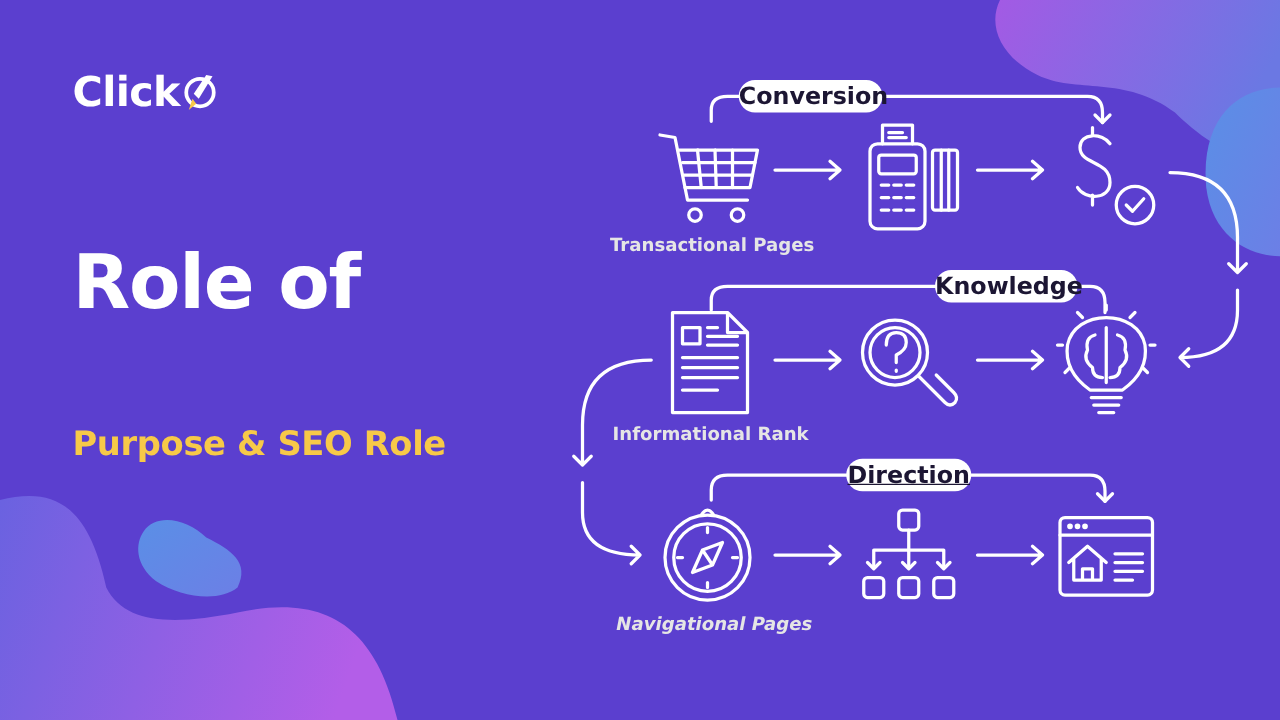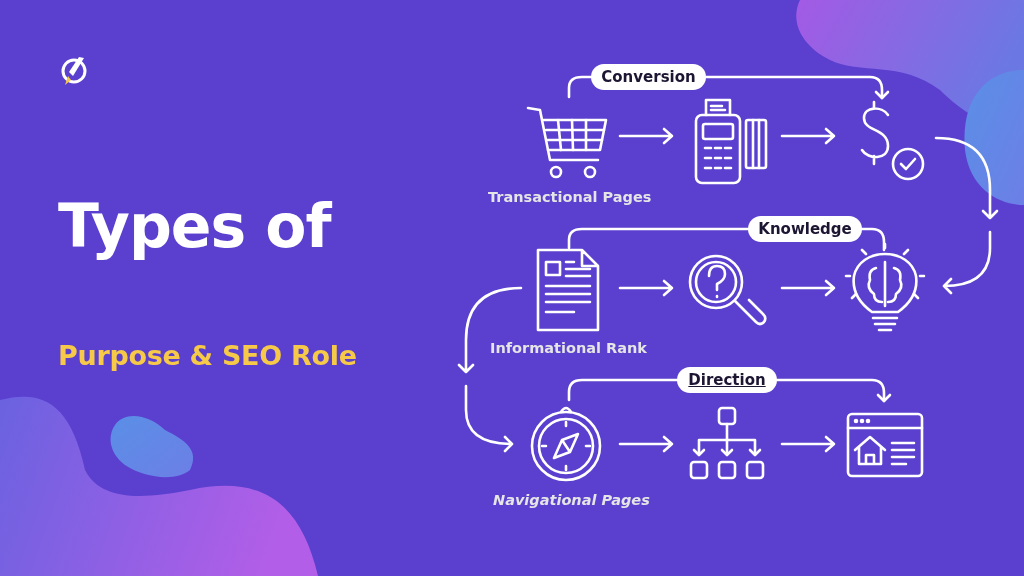--- a/index.html
+++ b/index.html
@@ -8,21 +8,21 @@
   .bg { position:absolute; inset:0; }
   .logo { position:absolute; left:58px; top:54px; display:flex; align-items:center;
     color:#fff; font-weight:bold; font-size:33px; letter-spacing:-0.5px; }
   .logo .mark { width:30px; height:34px; margin:0 1px; }
   .title { position:absolute; left:58px; top:192px; color:#fff; font-weight:bold;
     font-size:60px; line-height:68px; letter-spacing:-1px; }
   .subtitle { position:absolute; left:58px; top:340px; color:#f7c948; font-weight:bold;
     font-size:27px; letter-spacing:-0.3px; }
   .diagram { position:absolute; left:0; top:0; }
   .pill { position:absolute; background:#fff; color:#1c1633; font-weight:bold;
-    font-size:15px; border-radius:15px; height:26px; line-height:26px; text-align:center; }
+    font-size:19px; border-radius:15px; height:26px; line-height:26px; text-align:center; }
   .label { position:absolute; color:#e5e5e5; font-size:14.5px; font-weight:bold; }
 </style>
 </head>
 <body>
 
 <svg class="bg" width="1024" height="576" viewBox="0 0 1024 576">
   <defs>
     <linearGradient id="gTR" x1="0" y1="0" x2="1" y2="0.3">
       <stop offset="0" stop-color="#a35ae4"></stop>
         <stop offset="1" stop-color="#6b78e3"></stop>
@@ -36,29 +36,30 @@
         <stop offset="1" stop-color="#6c7fe6"></stop>
     </linearGradient>
   </defs>
   <path d="M800,0 L1024,0 L1024,120 C1000,140 960,110 940,90 C900,60 860,75 830,60 C800,45 790,20 800,0 Z" fill="url(#gTR)"></path>
   <path d="M1024,70 C990,70 960,95 965,150 C970,190 1000,205 1024,205 Z" fill="url(#gBlue)"></path>
   <path d="M0,400 C40,390 70,400 85,470 C100,500 140,500 190,490 C260,475 300,500 318,576 L0,576 Z" fill="url(#gBL)"></path>
   <path d="M115,425 C125,410 150,415 165,430 C185,440 200,450 190,470 C175,482 145,478 125,465 C108,452 108,435 115,425 Z" fill="url(#gBlue)"></path>
 </svg>
 
 <div class="logo">
+  <span>Click</span>
   <svg class="mark" viewBox="0 0 30 34">
     <circle cx="15" cy="17" r="11" fill="none" stroke="#fff" stroke-width="3"></circle>
     <path d="M20,3 L25,4 L14,22 L10,18 Z" fill="#fff"></path>
     <path d="M9,22 L12,26 L6,31 Z" fill="#f7c948"></path>
   </svg>
 </div>
 
 <div class="title">
-  <div>Types of</div>
+  <div>Role of</div>
 </div>
 <div class="subtitle">Purpose &amp; SEO Role</div>
 
 <svg class="diagram" width="1024" height="576" viewBox="0 0 1024 576" fill="none" stroke="#fff" stroke-width="2.6" stroke-linecap="round" stroke-linejoin="round">
 
   <path d="M569,97 L569,88 Q569,77 582,77 L870,77 Q882,77 882,90 L882,98"></path>
   <path d="M876,92 L882,98 L888,92"></path>
   <path d="M620,136 L672,136 M664,129 L672,136 L664,143"></path>
   <path d="M782,136 L834,136 M826,129 L834,136 L826,143"></path>
   <path d="M936,138 Q990,138 990,190 L990,218 M983,211 L990,218 L997,211"></path>

